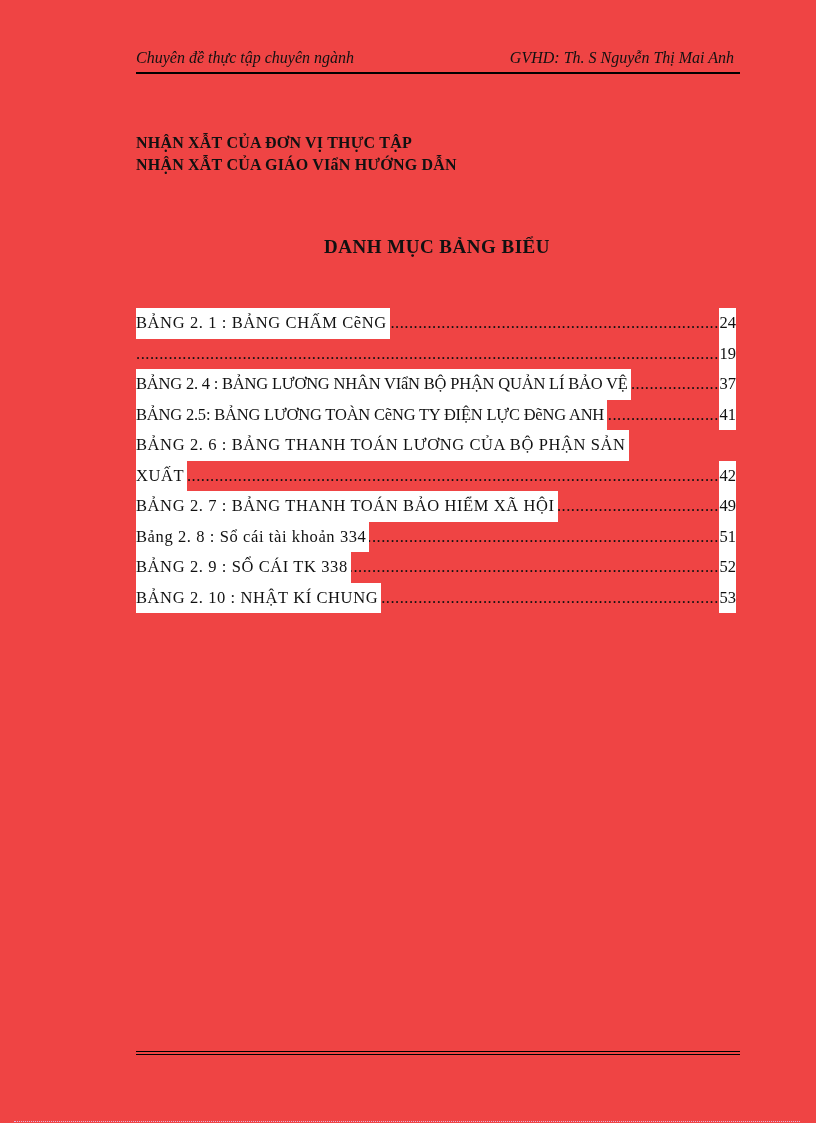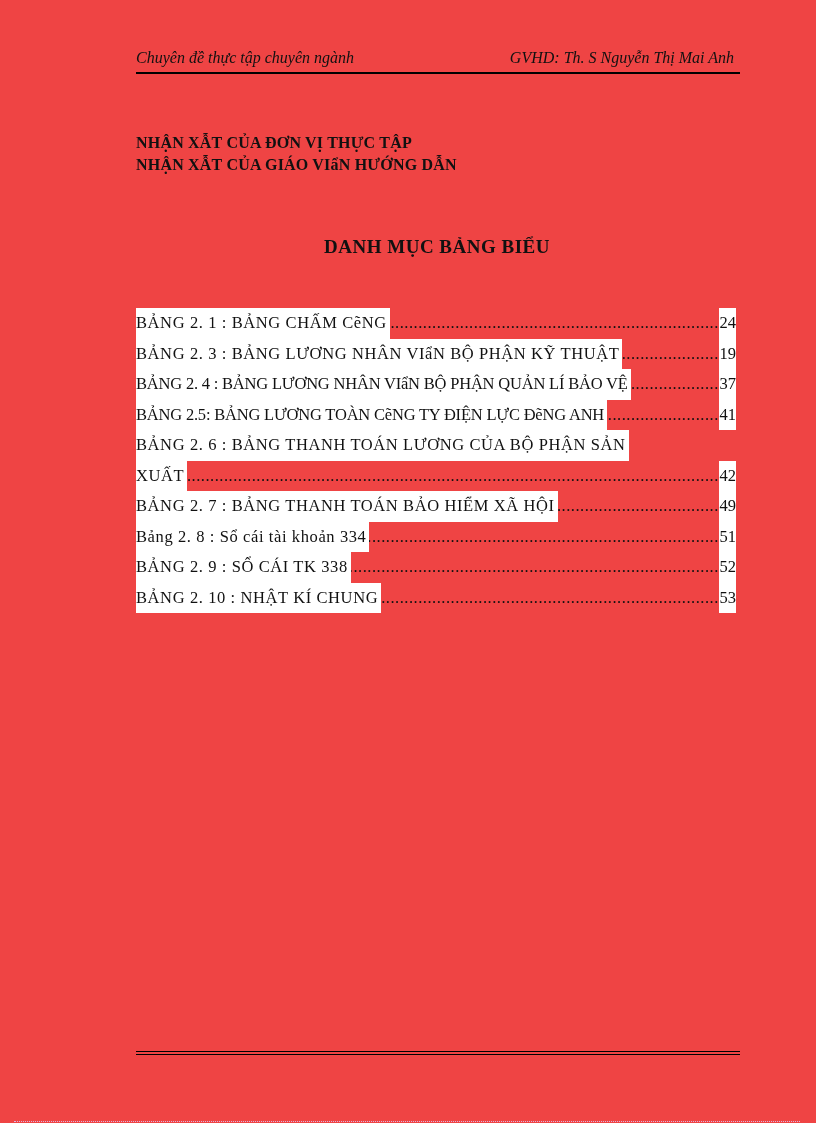--- a/index.html
+++ b/index.html
@@ -54,21 +54,20 @@
   <div class="title">DANH MỤC BẢNG BIỂU</div>
 
   <div class="toc">
     <div class="toc-row">
       <span class="dots">..........................................................................................................................................................................................</span>
       <span class="txt">BẢNG 2. 1 : BẢNG  CHẤM  CẽNG</span>
       <span class="pg">24</span>
     </div>
     <div class="toc-row">
       <span class="dots">..........................................................................................................................................................................................</span>
-      <span class="txt">BẢNG 2. 3 : BẢNG  LƯƠNG  NHÂN  VIẩN  BỘ  PHẬN  KỸ  THUẬT </span>
       <span class="pg">19</span>
     </div>
     <div class="toc-row tight">
       <span class="dots">..........................................................................................................................................................................................</span>
       <span class="txt">BẢNG 2. 4 : BẢNG LƯƠNG NHÂN VIẩN BỘ PHẬN QUẢN LÍ BẢO VỆ</span>
       <span class="pg">37</span>
     </div>
     <div class="toc-row tight">
       <span class="dots">..........................................................................................................................................................................................</span>
       <span class="txt">BẢNG 2.5: BẢNG LƯƠNG TOÀN CẽNG TY ĐIỆN LỰC ĐẽNG ANH </span>

